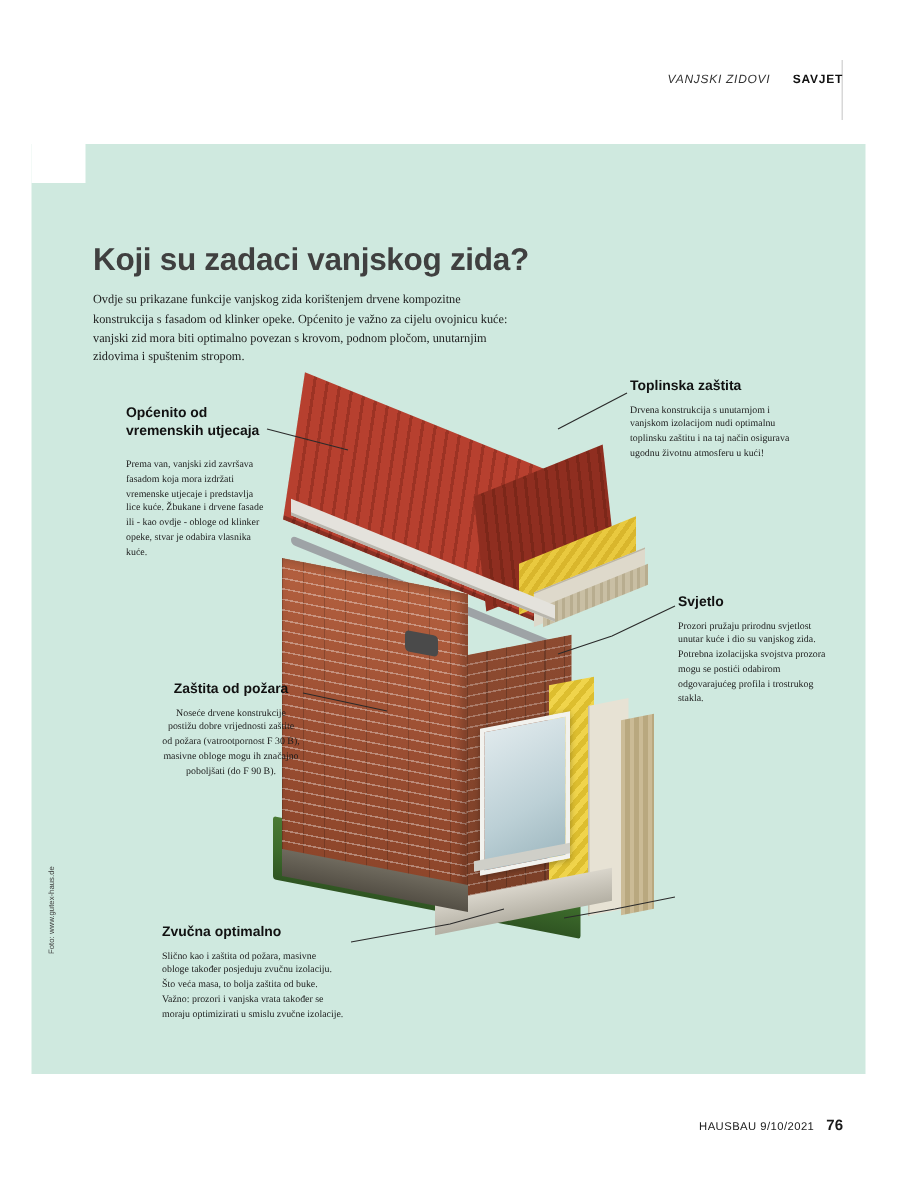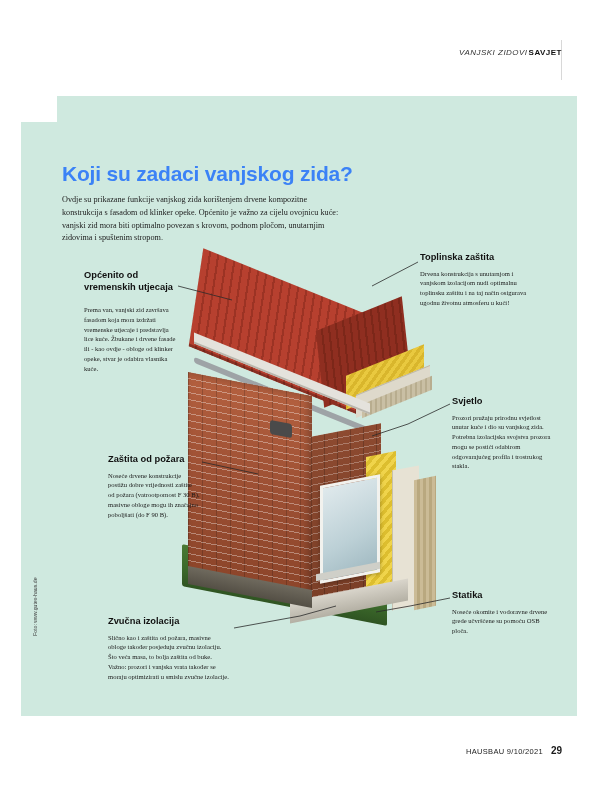--- a/index.html
+++ b/index.html
@@ -26,21 +26,21 @@
     position: absolute;
     top: 48px;
     right: 38px;
     font-family: "Liberation Sans", sans-serif;
     font-size: 8px;
     letter-spacing: 0.06em;
     color: #1a1a1a;
     text-transform: uppercase;
   }
   .header .cat { font-weight: 400; color: #333; font-style: italic; }
-  .header .tag { font-weight: 700; color: #111; margin-left: 1px; }
+  .header .tag { font-weight: 700; color: #111; margin-left: 15px; }
 
   .header-rule {
     position: absolute;
     top: 40px;
     right: 24px;
     width: 14px;
     height: 40px;
     border-left: 1px solid #d8d8d8;
   }
 
@@ -63,21 +63,21 @@
   }
 
   
   .title {
     position: absolute;
     left: 62px;
     top: 148px;
     font-family: "Liberation Sans", sans-serif;
     font-weight: 700;
     font-size: 21px;
-    color: #3b82f6;
+    color: #404040;
     letter-spacing: -0.2px;
   }
   .intro {
     position: absolute;
     left: 62px;
     top: 186px;
     width: 280px;
     font-family: "Liberation Serif", serif;
     font-size: 8.2px;
     line-height: 1.55;
@@ -97,21 +97,21 @@
   .callout p {
     margin: 0;
     font-family: "Liberation Serif", serif;
     font-size: 6.6px;
     line-height: 1.48;
     color: #1b1b1b;
   }
 
   .c-vremenski { left: 84px; top: 270px; width: 92px; }
   .c-vremenski p { margin-top: 12px; }
-  .c-pozara   { left: 108px; top: 454px; width: 92px; }
+  .c-pozara   { left: 108px; top: 454px; width: 92px; text-align: center; }
   .c-pozara p { margin-top: 5px; }
   .c-zvucna   { left: 108px; top: 616px; width: 122px; }
   .c-zvucna p { margin-top: 5px; }
 
   .c-toplinska { left: 420px; top: 252px; width: 112px; }
   .c-toplinska p { margin-top: 5px; }
   .c-svjetlo   { left: 452px; top: 396px; width: 100px; }
   .c-svjetlo p { margin-top: 5px; }
   .c-statika   { left: 452px; top: 590px; width: 100px; }
   .c-statika p { margin-top: 5px; }
@@ -436,38 +436,34 @@
     <h3>Općenito od vremenskih utjecaja</h3>
     <p>Prema van, vanjski zid završava fasadom koja mora izdržati vremenske utjecaje i predstavlja lice kuće. Žbukane i drvene fasade ili - kao ovdje - obloge od klinker opeke, stvar je odabira vlasnika kuće.</p>
   </div>
 
   <div class="callout c-pozara">
     <h3>Zaštita od požara</h3>
     <p>Noseće drvene konstrukcije postižu dobre vrijednosti zaštite od požara (vatrootpornost F 30 B), masivne obloge mogu ih značajno poboljšati (do F 90 B).</p>
   </div>
 
   <div class="callout c-zvucna">
-    <h3>Zvučna izolacija</h3>
+    <h3>Zvučna optimalno</h3>
     <p>Slično kao i zaštita od požara, masivne obloge također posjeduju zvučnu izolaciju. Što veća masa, to bolja zaštita od buke. Važno: prozori i vanjska vrata također se moraju optimizirati u smislu zvučne izolacije.</p>
   </div>
 
   <div class="callout c-svjetlo">
     <h3>Svjetlo</h3>
     <p>Prozori pružaju prirodnu svjetlost unutar kuće i dio su vanjskog zida. Potrebna izolacijska svojstva prozora mogu se postići odabirom odgovarajućeg profila i trostrukog stakla.</p>
   </div>
 
   <div class="callout c-toplinska">
     <h3>Toplinska zaštita</h3>
     <p>Drvena konstrukcija s unutarnjom i vanjskom izolacijom nudi optimalnu toplinsku zaštitu i na taj način osigurava ugodnu životnu atmosferu u kući!</p>
   </div>
 
-  <div class="callout c-statika">
-    <h3>Statika</h3>
-    <p>Noseće okomite i vodoravne drvene grede učvršćene su pomoću OSB ploča.</p>
-  </div>
 
   <div class="credit">Foto: www.gutex-haus.de</div>
 
   <div class="footer">
-    <span class="src">HAUSBAU  9/10/2021</span><span class="pg">29</span>
+    <span class="src">HAUSBAU  9/10/2021</span><span class="pg">76</span>
   </div>
 
 </div>
 
 </body></html>

